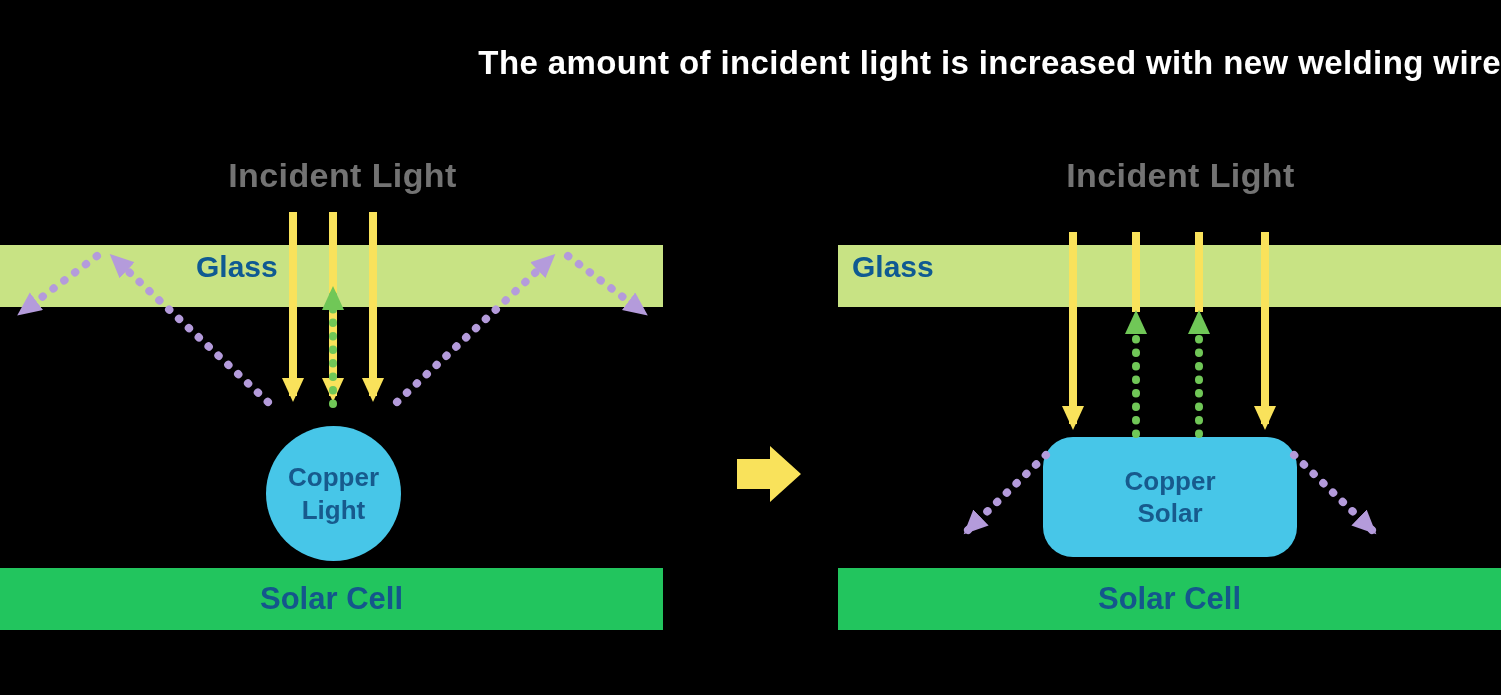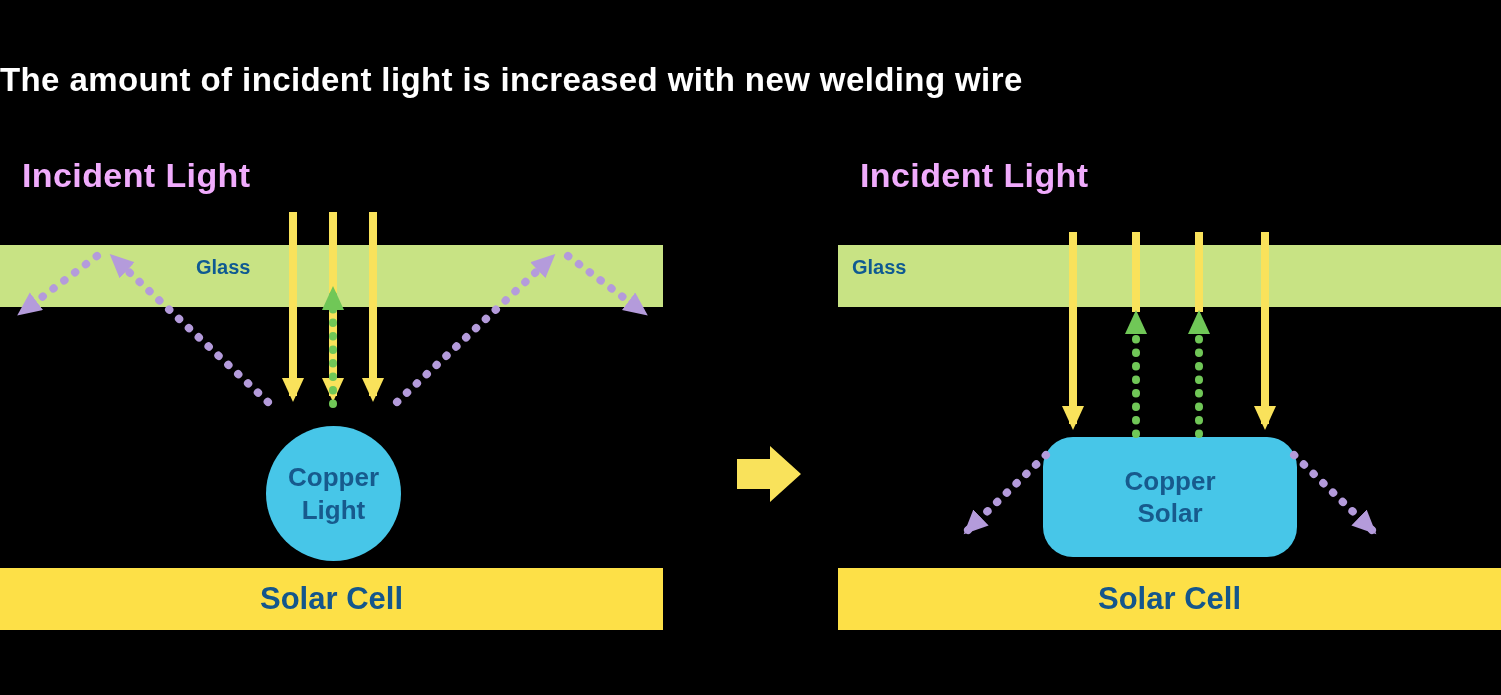--- a/index.html
+++ b/index.html
@@ -7,35 +7,35 @@
   .canvas {
     position: relative;
     width: 1501px;
     height: 695px;
     background: #000000;
     overflow: hidden;
     font-family: "Liberation Sans", sans-serif;
   }
   .title {
     position: absolute;
-    top: 61px; left: 0;
+    top: 44px; left: 0;
     width: 100%;
-    text-align: left;
+    text-align: right;
     color: #ffffff;
     font-size: 33px;
     font-weight: 800;
     letter-spacing: 0.4px;
     z-index: 3;
   }
   .incident-label {
     position: absolute;
     top: 156px;
     width: 663px;
-    text-align: left;
-    color: #f0abfc;
+    text-align: center;
+    color: #737373;
     font-size: 34px;
     font-weight: 700;
     letter-spacing: 0.4px;
     z-index: 3;
     padding-left: 22px;
   }
   .incident-left { left: 0; }
   .incident-right { left: 838px; }
   .glass-band {
     position: absolute;
@@ -47,21 +47,21 @@
   }
   .glass-left { left: 0; }
   .glass-right { left: 838px; }
   .glass-label {
     position: absolute;
     top: 245px;
     height: 44px;
     display: flex;
     align-items: center;
     color: #0f5a92;
-    font-size: 20px;
+    font-size: 30px;
     font-weight: 600;
     z-index: 3;
   }
   .glass-label-left { left: 196px; }
   .glass-label-right { left: 852px; }
   .copper-wire {
     position: absolute;
     left: 266px; top: 426px;
     width: 135px; height: 135px;
     border-radius: 50%;
@@ -92,21 +92,21 @@
     font-size: 26px;
     font-weight: 600;
     line-height: 1.25;
     text-align: center;
   }
   .solar-cell {
     position: absolute;
     top: 568px;
     width: 663px;
     height: 62px;
-    background: #fde047;
+    background: #22c55e;
     display: flex;
     align-items: center;
     justify-content: center;
     color: #14568c;
     font-size: 31px;
     font-weight: 600;
     z-index: 1;
   }
   .solar-left { left: 0; }
   .solar-right { left: 838px; }

